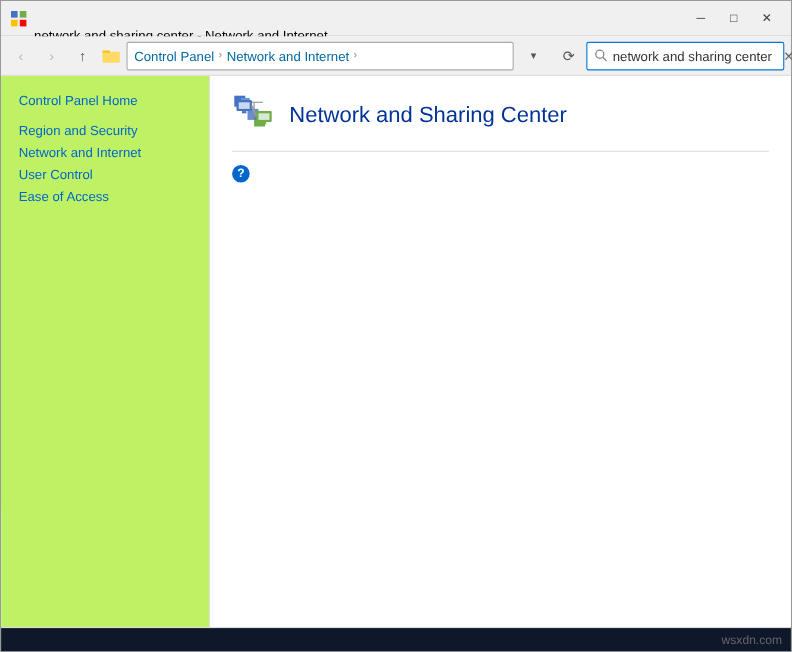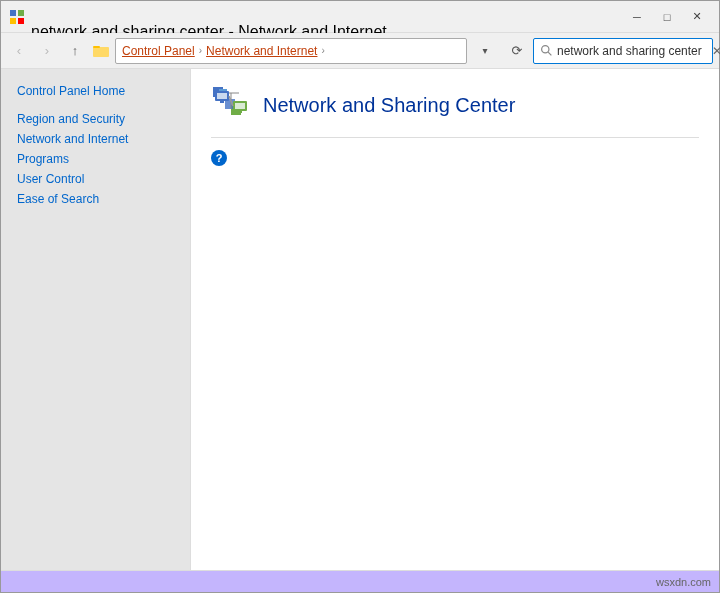--- a/index.html
+++ b/index.html
@@ -14,21 +14,21 @@
       height: 32px;
       display: flex;
       align-items: center;
       padding: 0 8px;
       border-bottom: 1px solid #ddd;
       user-select: none;
     }
     .title-bar-icon { width: 16px; height: 16px; margin-right: 6px; }
     .title-bar-text {
       flex: 1;
-      font-size: 16px;
+      font-size: 12px;
       color: #000;
       margin-top: 30px;
     }
     .title-bar-controls { display: flex; gap: 2px; }
     .title-btn {
       width: 28px; height: 28px;
       border: none; background: transparent;
       cursor: pointer;
       display: flex; align-items: center; justify-content: center;
       font-size: 11px;
@@ -62,21 +62,21 @@
       background: #fff;
       border: 1px solid #aaa;
       display: flex;
       align-items: center;
       padding: 0 6px;
       font-size: 12px;
       color: #333;
       border-radius: 2px;
     }
     .address-chevron { color: #888; margin: 0 4px; font-size: 10px; }
-    .address-link { color: #c2410c; cursor: pointer; text-decoration: underline; }
+    .address-link { color: #0369a1; cursor: pointer; }
 
     .address-dropdown { color: #555; margin-left: 2px; cursor: pointer; font-size: 10px; }
     .address-refresh { margin-left: 4px; }
 
     .search-box {
       display: flex;
       align-items: center;
       height: 26px;
       background: #fff;
       border: 1px solid #0078d7;
@@ -95,21 +95,21 @@
     
     .main-content {
       display: flex;
       flex: 1;
       overflow: hidden;
     }
 
     
     .sidebar {
       width: 190px;
-      background: #e5e5e5;
+      background: #bef264;
       border-right: 1px solid #ddd;
       padding: 12px 0;
       flex-shrink: 0;
     }
     .sidebar-link {
       display: block;
       padding: 3px 16px;
       color: #0066cc;
       cursor: pointer;
       font-size: 12px;
@@ -161,21 +161,21 @@
       color: #fff;
       display: flex; align-items: center; justify-content: center;
       font-size: 11px;
       font-weight: bold;
       flex-shrink: 0;
     }
 
     
     .status-bar {
       height: 22px;
-      background: #c4b5fd;
+      background: #0f172a;
       border-top: 1px solid #ddd;
       display: flex;
       align-items: center;
       justify-content: flex-end;
       padding: 0 8px;
       font-size: 11px;
       color: #666;
     }
   </style>
 </head>
@@ -227,23 +227,22 @@
     </div>
   </div>
 
   <div class="main-content">
 
     <div class="sidebar">
       <a class="sidebar-link">Control Panel Home</a>
       <div class="sidebar-divider"></div>
       <a class="sidebar-link">Region and Security</a>
       <a class="sidebar-link">Network and Internet</a>
-      <a class="sidebar-link">Programs</a>
       <a class="sidebar-link">User Control</a>
-      <a class="sidebar-link">Ease of Search</a>
+      <a class="sidebar-link">Ease of Access</a>
     </div>
 
     <div class="content-area">
       <div class="page-header">
 
         <svg class="network-icon" viewBox="0 0 40 40">
 
           <rect x="2" y="2" width="10" height="10" fill="#4472c4"></rect>
           <rect x="8" y="4" width="8" height="8" fill="#5b9bd5"></rect>
 

